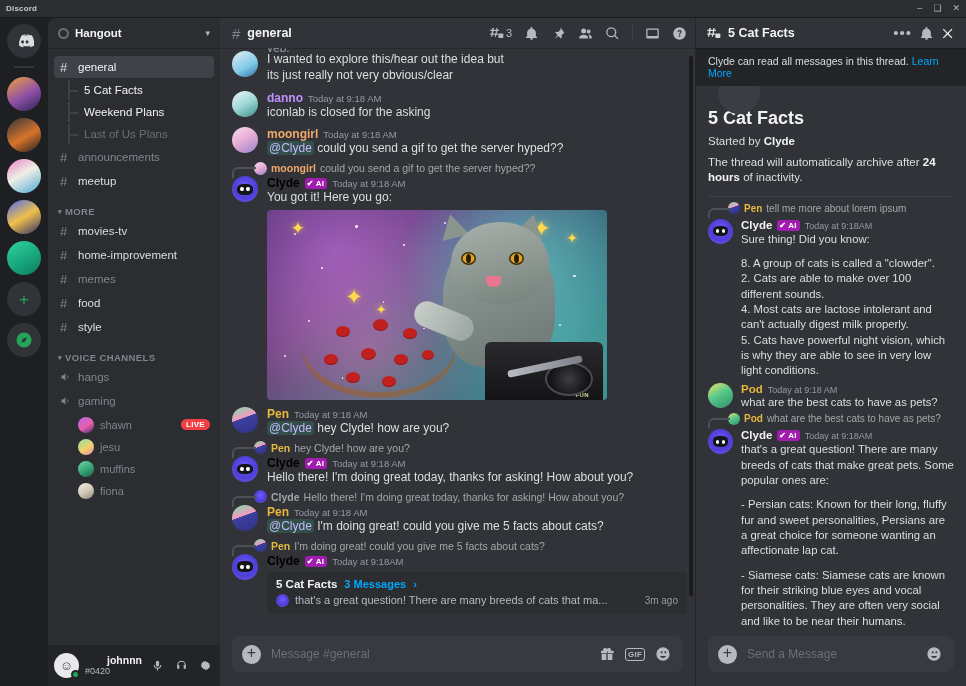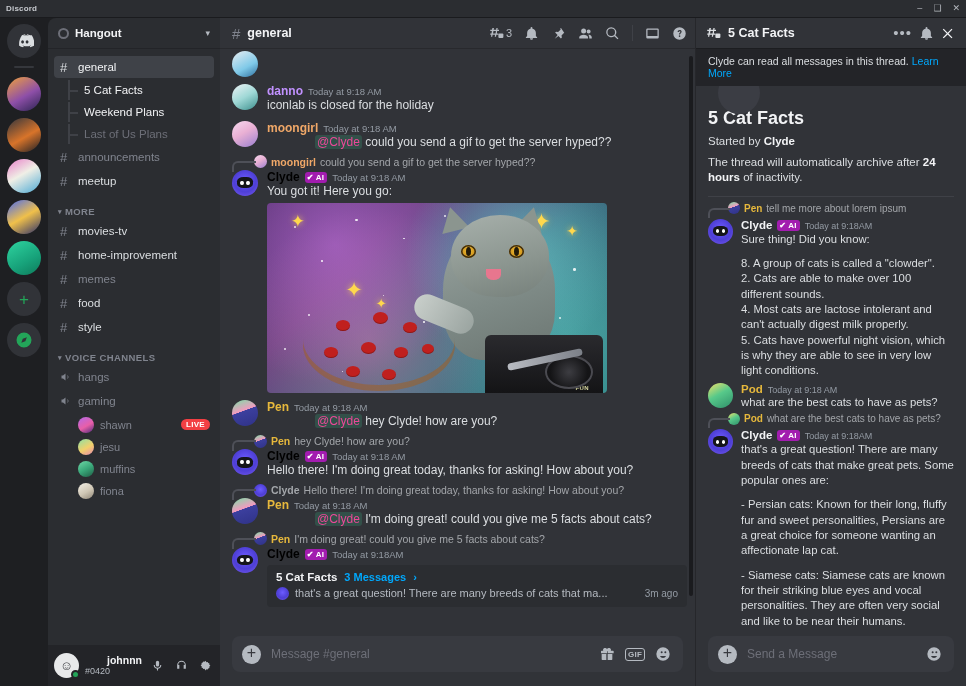--- a/index.html
+++ b/index.html
@@ -160,22 +160,22 @@
 
   .msg { display: flex; gap: 9px; padding: 5px 0 2px; }
   .msg.cont { padding-top: 1px; }
   .avatar { width: 26px; height: 26px; border-radius: 50%; flex: 0 0 26px; overflow: hidden; }
   .msg-body { flex: 1; min-width: 0; }
   .msg-head { display: flex; align-items: baseline; gap: 5px; }
   .author { font-size: 12px; font-weight: 600; }
   .ts { font-size: 9.5px; color: #949ba4; }
   .msg-text { font-size: 12px; color: #dbdee1; line-height: 1.32; }
   .mention {
-    background: rgba(53,142,109,.32); color: #ec4899;
-    border-radius: 3px; padding: 0 2px; font-weight: 500; margin-left: 48px;
+    background: rgba(53,142,109,.32); color: #c4b5fd;
+    border-radius: 3px; padding: 0 2px; font-weight: 500;
   }
   .ai-badge {
     background: #a21caf; color: #fff; font-size: 8px; font-weight: bold;
     border-radius: 3px; padding: 1px 3px 1px 2px; letter-spacing: .2px;
     position: relative; top: -1px;
   }
 
   
   .reply {
     display: flex; align-items: center; gap: 4px;
@@ -585,30 +585,35 @@
             </svg>
           </div>
       </div>
     </div>
 
     <div class="msgs">
       <div class="scrollbar"></div>
 
       <div class="msg cont">
         <div class="avatar av-yep"></div>
+        <div class="msg-body">
+          <div class="msg-text" style="margin-top:-10px;overflow:hidden;height:11px;color:#9a9ea5">yep.</div>
+          <div class="msg-text">I wanted to explore this/hear out the idea but</div>
+          <div class="msg-text">its just really not very obvious/clear</div>
+        </div>
       </div>
 
       <div class="msg">
         <div class="avatar av-danno"></div>
         <div class="msg-body">
           <div class="msg-head">
             <span class="author" style="color:#c191ff">danno</span>
             <span class="ts">Today at 9:18 AM</span>
           </div>
-          <div class="msg-text">iconlab is closed for the holiday</div>
+          <div class="msg-text">iconlab is closed for the asking</div>
         </div>
       </div>
 
       <div class="msg">
         <div class="avatar av-moon"></div>
         <div class="msg-body">
           <div class="msg-head">
             <span class="author" style="color:#f0a868">moongirl</span>
             <span class="ts">Today at 9:18 AM</span>
           </div>

